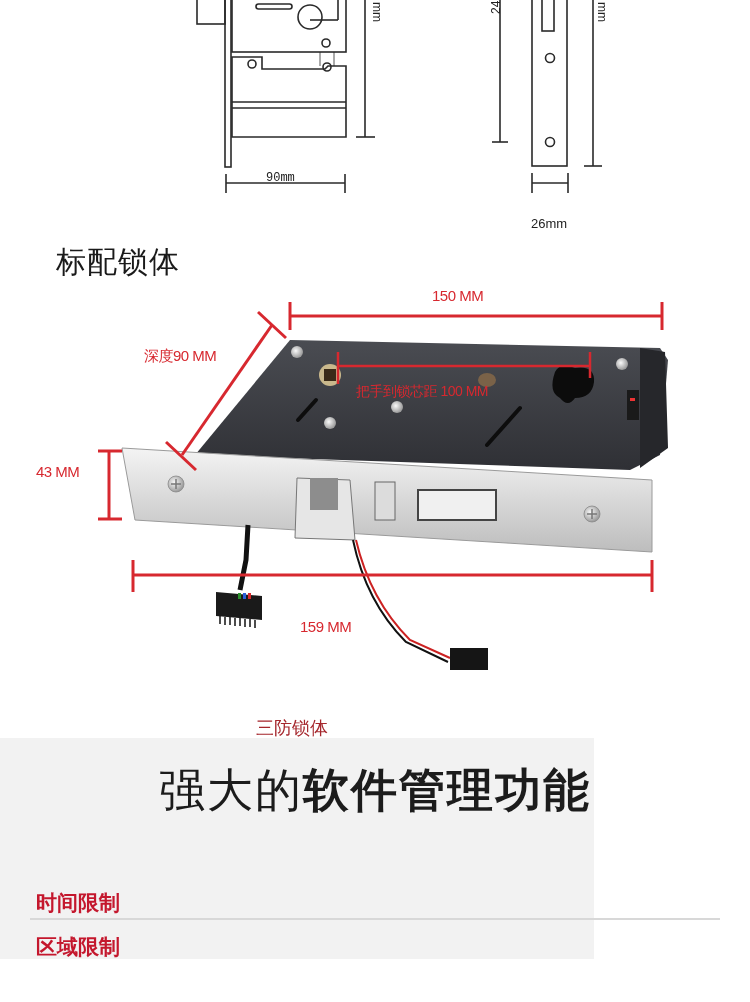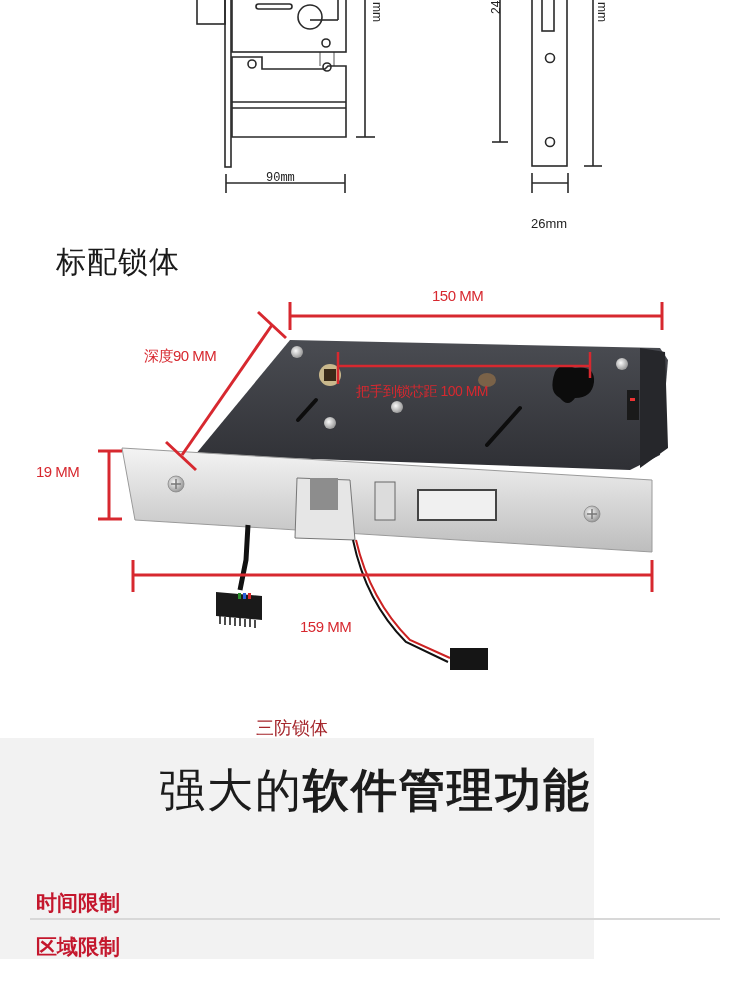--- a/index.html
+++ b/index.html
@@ -185,21 +185,21 @@
 
         <line x1="133" y1="575" x2="652" y2="575"></line>
         <line x1="133" y1="560" x2="133" y2="592"></line>
         <line x1="652" y1="560" x2="652" y2="592"></line>
       </g>
     </svg>
 
     <span class="abs red-label" style="left:432px; top:-2px;margin-top:9px;">150 MM</span>
     <span class="abs red-label" style="left:136px; top:67px;margin-left:8px;">深度90 MM</span>
     <span class="abs red-label" style="left:356px; top:103px; font-size:14px;">把手到锁芯距 100 MM</span>
-    <span class="abs red-label" style="left:36px; top:183px;">19 MM</span>
+    <span class="abs red-label" style="left:36px; top:183px;">43 MM</span>
     <span class="abs red-label" style="left:300px; top:338px;">159 MM</span>
   </div>
 
   <div id="threeproof-title" class="abs">三防锁体</div>
 
   <div id="software" class="abs">
     <div id="sw-title" class="abs">
       <span class="light">强大的</span><span class="bold">软件管理功能</span>
     </div>
 

